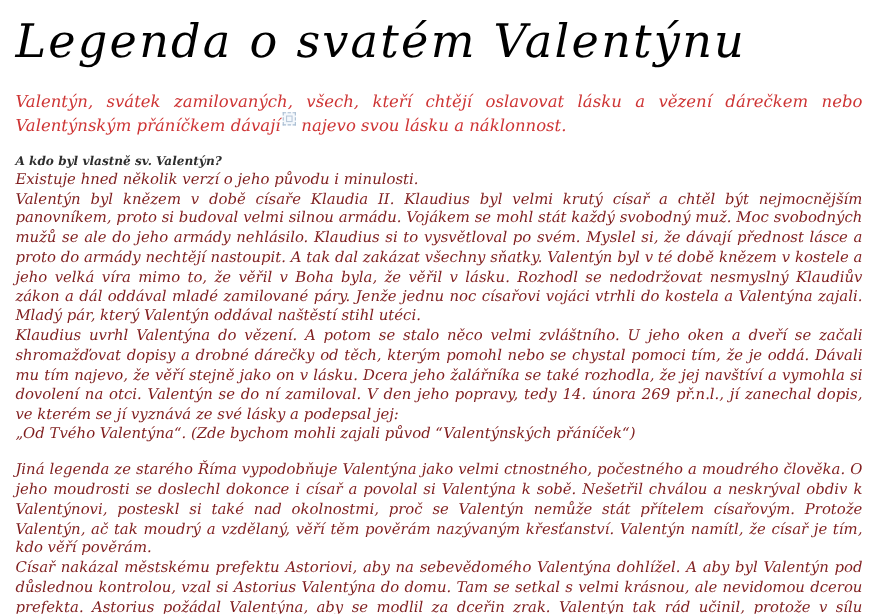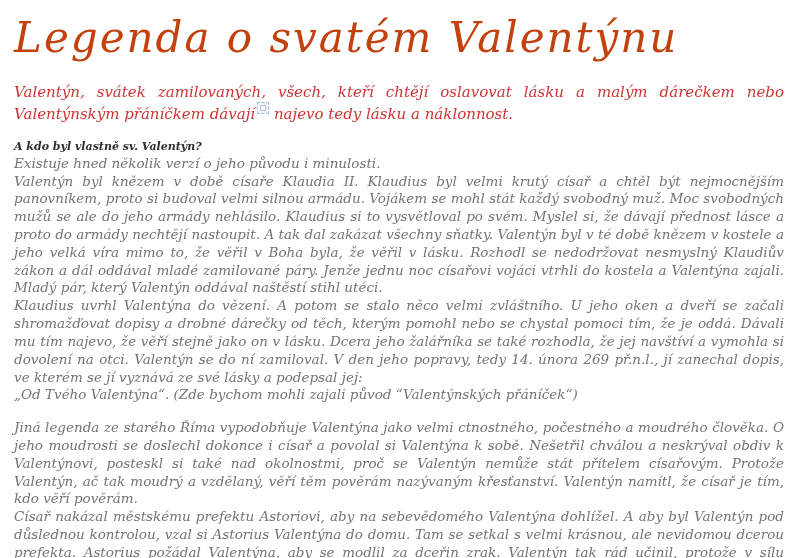--- a/index.html
+++ b/index.html
@@ -16,21 +16,21 @@
     color: #3f3f3f;
     position: relative;
   }
   .page {
     padding: 10px 16px 0 14px;
   }
   .doc-title {
     font-family: "DejaVu Serif", serif;
     font-style: italic;
     font-weight: normal;
-    color: #c2410c;
+    color: #000000;
     font-size: 42px;
     line-height: 1.15;
     letter-spacing: 2px;
     margin: 4px 0 20px 0;
     text-shadow: 0.5px 0.5px 0 rgba(255,255,255,0.6);
   }
   .intro {
     color: #ce3434;
     font-size: 15px;
     line-height: 1.45;
@@ -59,34 +59,34 @@
     font-size: 11px;
     font-weight: bold;
     color: #2e2e2e;
     margin: 0 0 2px 0;
   }
   .body-p {
     font-size: 13.5px;
     line-height: 1.32;
     margin: 0;
     text-align: justify;
-    color: #737373;
+    color: #7f1d1d;
   }
   .body-p.gap-above {
     margin-top: 15px;
   }
 </style>
 </head>
 <body>
 
 <div class="page">
 
   <h1 class="doc-title">Legenda o svatém Valentýnu</h1>
 
-  <p class="intro"><span>Valentýn, svátek zamilovaných, všech, kteří chtějí oslavovat lásku a malým dárečkem nebo Valentýnským přáníčkem dávají</span><span class="img-placeholder"><span class="inner-glyph"></span></span> <span>najevo tedy lásku a náklonnost.</span></p>
+  <p class="intro"><span>Valentýn, svátek zamilovaných, všech, kteří chtějí oslavovat lásku a vězení dárečkem nebo Valentýnským přáníčkem dávají</span><span class="img-placeholder"><span class="inner-glyph"></span></span> <span>najevo svou lásku a náklonnost.</span></p>
 
   <h2 class="section-heading">A kdo byl vlastně sv. Valentýn?</h2>
 
   <p class="body-p">Existuje hned několik verzí o jeho původu i minulosti.</p>
 
   <p class="body-p">Valentýn byl knězem v době císaře Klaudia II. Klaudius byl velmi krutý císař a chtěl být nejmocnějším panovníkem, proto si budoval velmi silnou armádu. Vojákem se mohl stát každý svobodný muž. Moc svobodných mužů se ale do jeho armády nehlásilo. Klaudius si to vysvětloval po svém. Myslel si, že dávají přednost lásce a proto do armády nechtějí nastoupit. A tak dal zakázat všechny sňatky. Valentýn byl v té době knězem v kostele a jeho velká víra mimo to, že věřil v Boha byla, že věřil v lásku. Rozhodl se nedodržovat nesmyslný Klaudiův zákon a dál oddával mladé zamilované páry. Jenže jednu noc císařovi vojáci vtrhli do kostela a Valentýna zajali. Mladý pár, který Valentýn oddával naštěstí stihl utéci.</p>
 
   <p class="body-p">Klaudius uvrhl Valentýna do vězení. A potom se stalo něco velmi zvláštního. U jeho oken a dveří se začali shromažďovat dopisy a drobné dárečky od těch, kterým pomohl nebo se chystal pomoci tím, že je oddá. Dávali mu tím najevo, že věří stejně jako on v lásku. Dcera jeho žalářníka se také rozhodla, že jej navštíví a vymohla si dovolení na otci. Valentýn se do ní zamiloval. V den jeho popravy, tedy 14. února 269 př.n.l., jí zanechal dopis, ve kterém se jí vyznává ze své lásky a podepsal jej:</p>
 
   <p class="body-p">„Od Tvého Valentýna“. (Zde bychom mohli zajali původ “Valentýnských přáníček“)</p>

